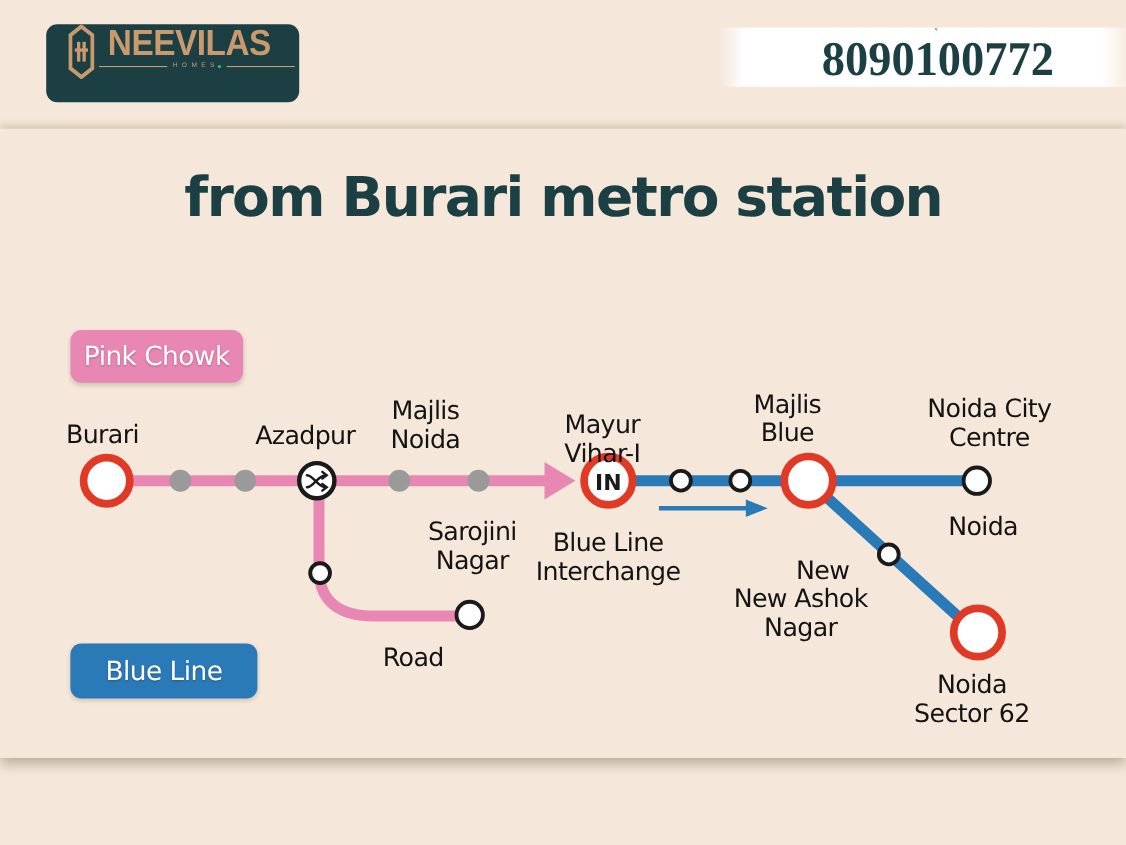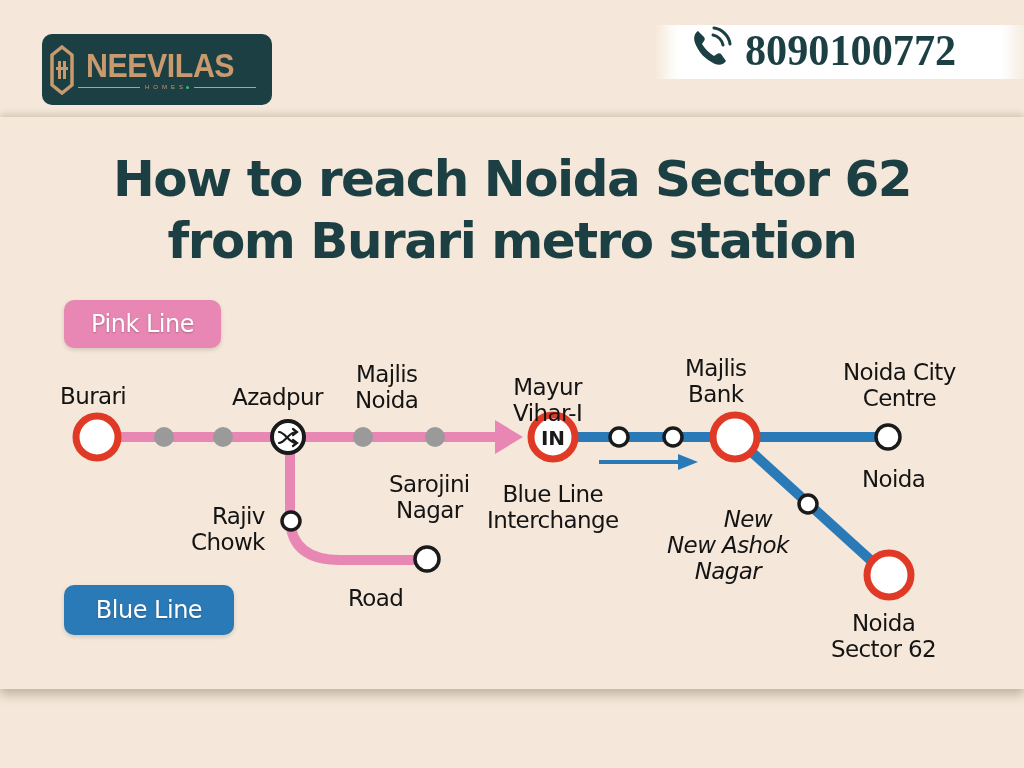--- a/index.html
+++ b/index.html
@@ -7,40 +7,40 @@
       width: 1024px; height: 768px; overflow: hidden;
       background: #f5e8da;
       font-family: "Liberation Sans", "DejaVu Sans", sans-serif;
     }
     .page { position: relative; width: 1024px; height: 768px; background: #f5e8da; }
 
     
     .logo {
       position: absolute; left: 42px; top: 22px; width: 230px; height: 71px;
       background: #1c3f43; border-radius: 10px;
-      display: flex; align-items: center; padding-left: 8px; margin-top: 12px;
+      display: flex; align-items: flex-start; padding-left: 20px;
     }
     .logo-mark { width: 24px; height: 50px; margin-right: 4px; }
     .logo-text-wrap { display: flex; flex-direction: column; align-items: center; }
     .logo-name {
       color: #c89a6e; font-weight: 700; font-size: 33px; letter-spacing: -0.5px;
       font-family: "Liberation Sans", sans-serif; line-height: 34px;
       transform: scaleX(0.92); transform-origin: left center;
     }
     .logo-sub {
       display: flex; align-items: center; gap: 5px; margin-top: 1px; width: 178px;
     }
     .logo-sub .rule { flex: 1; height: 1px; background: #c89a6e; }
     .logo-sub .txt { color: #c89a6e; font-size: 6px; letter-spacing: 4px; }
     .logo-sub .dot { width: 3px; height: 3px; background: #33c26a; border-radius: 50%; margin-left: -6px; }
 
     .phone {
       position: absolute; left: 655px; top: 25px; width: 369px; height: 54px;
       background: linear-gradient(90deg, rgba(255,255,255,0) 0%, #ffffff 6%, #ffffff 94%, rgba(255,255,255,0.2) 100%);
-      display: flex; align-items: flex-start; padding-left: 34px;
+      display: flex; align-items: center; padding-left: 34px; flex-direction: column;
     }
     .phone-icon { width: 44px; height: 44px; margin-right: 12px; }
     .phone-number {
       color: #1c3f43; font-family: "Liberation Serif", serif; font-weight: 700;
       font-size: 44px; letter-spacing: 0px; transform: scaleX(0.96); transform-origin: left center;
     }
 
     
     .card {
       position: absolute; left: 0; top: 117px; width: 1024px; height: 572px;
@@ -99,25 +99,24 @@
       <path d="M9 6 C6 8 4 12 6 18 C10 28 16 34 26 39 C31 41 35 39 37 36 L32 29 C31 28 29 28 28 29 L25 31 C20 28 16 24 13 19 L15 16 C16 15 16 13 15 12 Z" fill="#1c3f43"></path>
       <path d="M24 10 C29 11 33 15 34 20" fill="none" stroke="#1c3f43" stroke-width="3" stroke-linecap="round"></path>
       <path d="M25 3 C33 4 40 11 41 19" fill="none" stroke="#1c3f43" stroke-width="3" stroke-linecap="round"></path>
     </svg>
     <span class="phone-number">8090100772</span>
   </div>
 
   <div class="card"></div>
 
   <div class="title">
-    <div>How to reach Noida Sector 62</div>
     <div>from Burari metro station</div>
   </div>
 
-  <div class="badge badge-pink">Pink Line</div>
+  <div class="badge badge-pink">Pink Chowk</div>
   <div class="badge badge-blue">Blue Line</div>
 
   <svg class="map" viewBox="0 0 1024 768">
 
     <line x1="97" y1="437" x2="500" y2="437" stroke="#e887b4" stroke-width="10"></line>
     <polygon points="495,420 523,437 495,454" fill="#e887b4"></polygon>
 
     <path d="M290 437 L290 520 Q292 560 340 560 L425 560" fill="none" stroke="#e887b4" stroke-width="10"></path>
 
     <line x1="560" y1="437" x2="890" y2="437" stroke="#2b7ab8" stroke-width="10"></line>
@@ -170,47 +169,43 @@
     <div>Azadpur</div>
   </div>
   <div class="lbl" style="left:355px; top:361px;">
     <div>Majlis</div>
     <div>Noida</div>
   </div>
   <div class="lbl" style="left:389px; top:471px;">
     <div>Sarojini</div>
     <div>Nagar</div>
   </div>
-  <div class="lbl" style="left:191px; top:503px; text-align:right;">
-    <div>Rajiv</div>
-    <div>Chowk</div>
-  </div>
   <div class="lbl" style="left:348px; top:585px;">
     <div>Road</div>
   </div>
   <div class="lbl" style="left:513px; top:374px;">
     <div>Mayur</div>
     <div>Vihar-I</div>
   </div>
   <div class="lbl" style="left:487px; top:481px;">
     <div>Blue Line</div>
     <div>Interchange</div>
   </div>
   <div class="lbl" style="left:685px; top:355px;">
     <div>Majlis</div>
-    <div>Bank</div>
+    <div>Blue</div>
   </div>
   <div class="lbl" style="left:843px; top:359px;">
     <div>Noida City</div>
     <div>Centre</div>
   </div>
   <div class="lbl" style="left:862px; top:466px;">
     <div>Noida</div>
   </div>
-  <div class="lbl" style="left:667px; top:506px;font-style:italic;">
+  <div class="lbl" style="left:667px; top:506px;">
     <div style="padding-left:40px;">New</div>
     <div>New Ashok</div>
     <div>Nagar</div>
   </div>
   <div class="lbl" style="left:831px; top:610px;">
     <div>Noida</div>
     <div>Sector 62</div>
   </div>
 
 </div>

